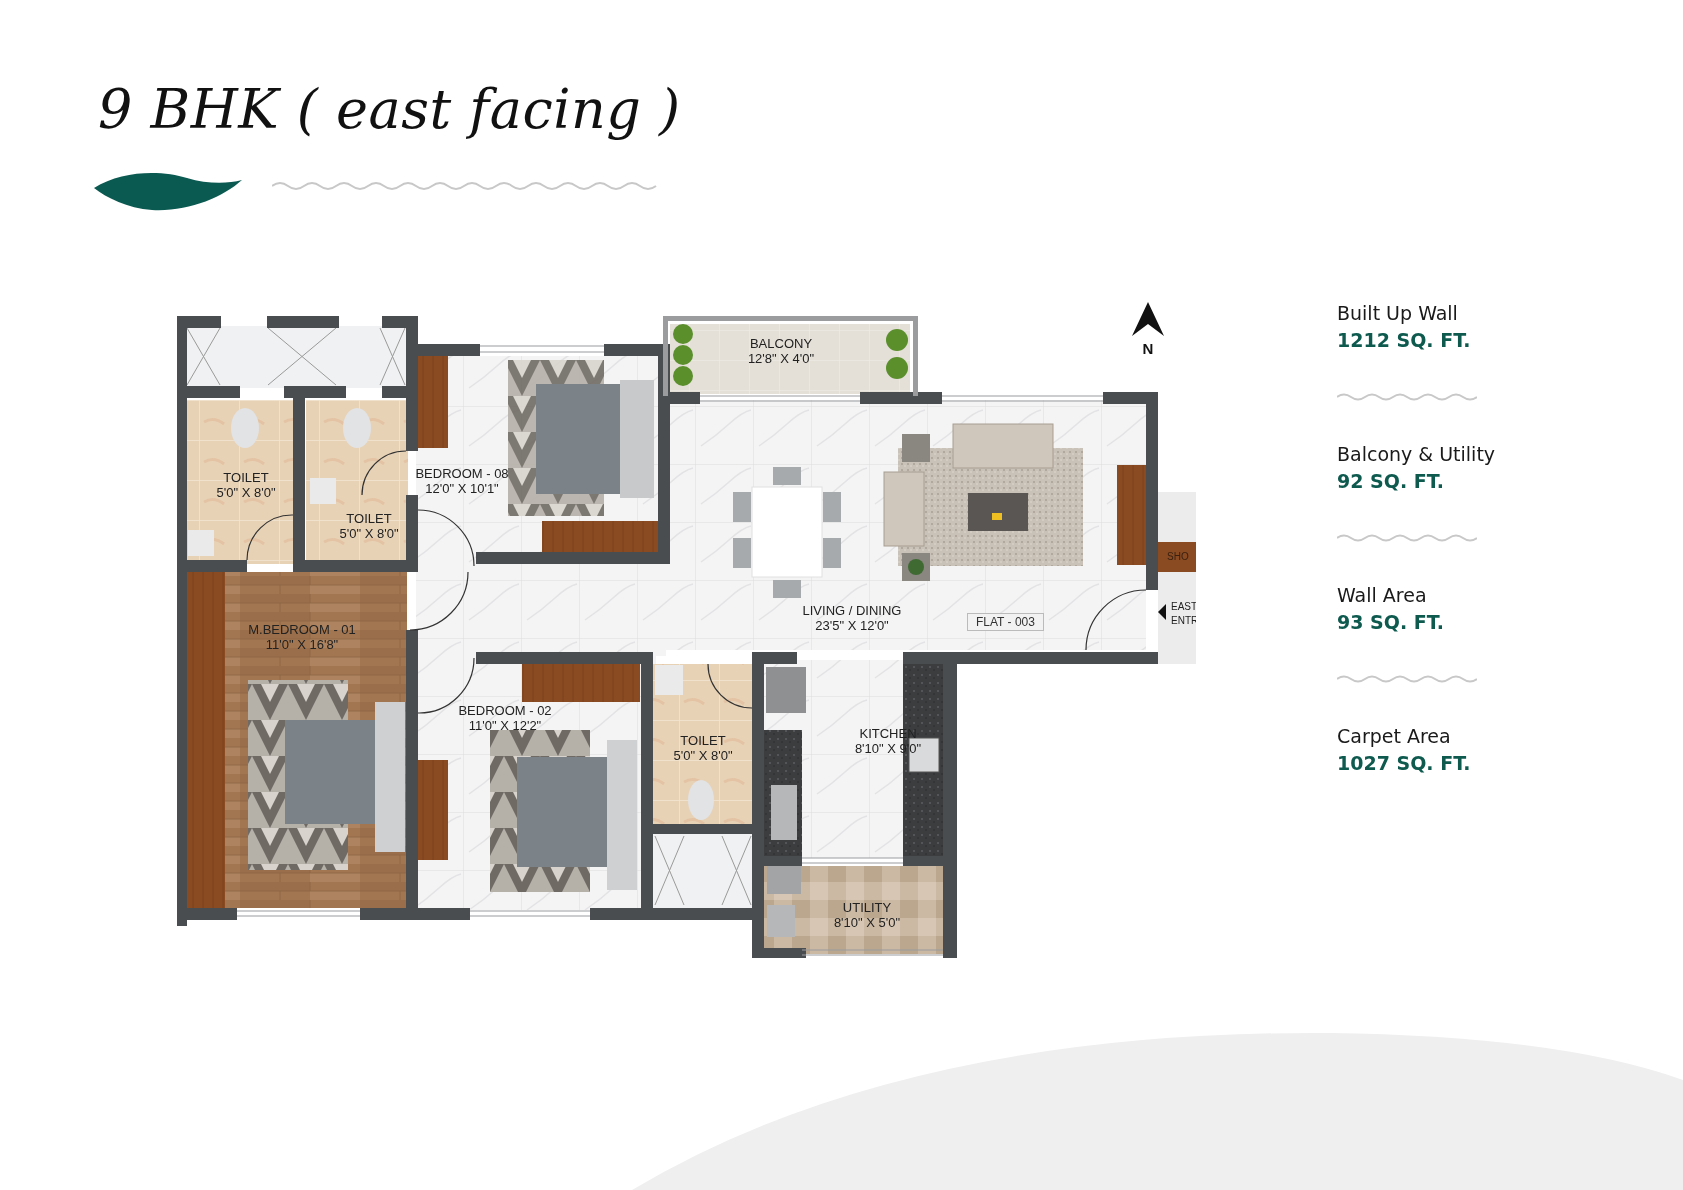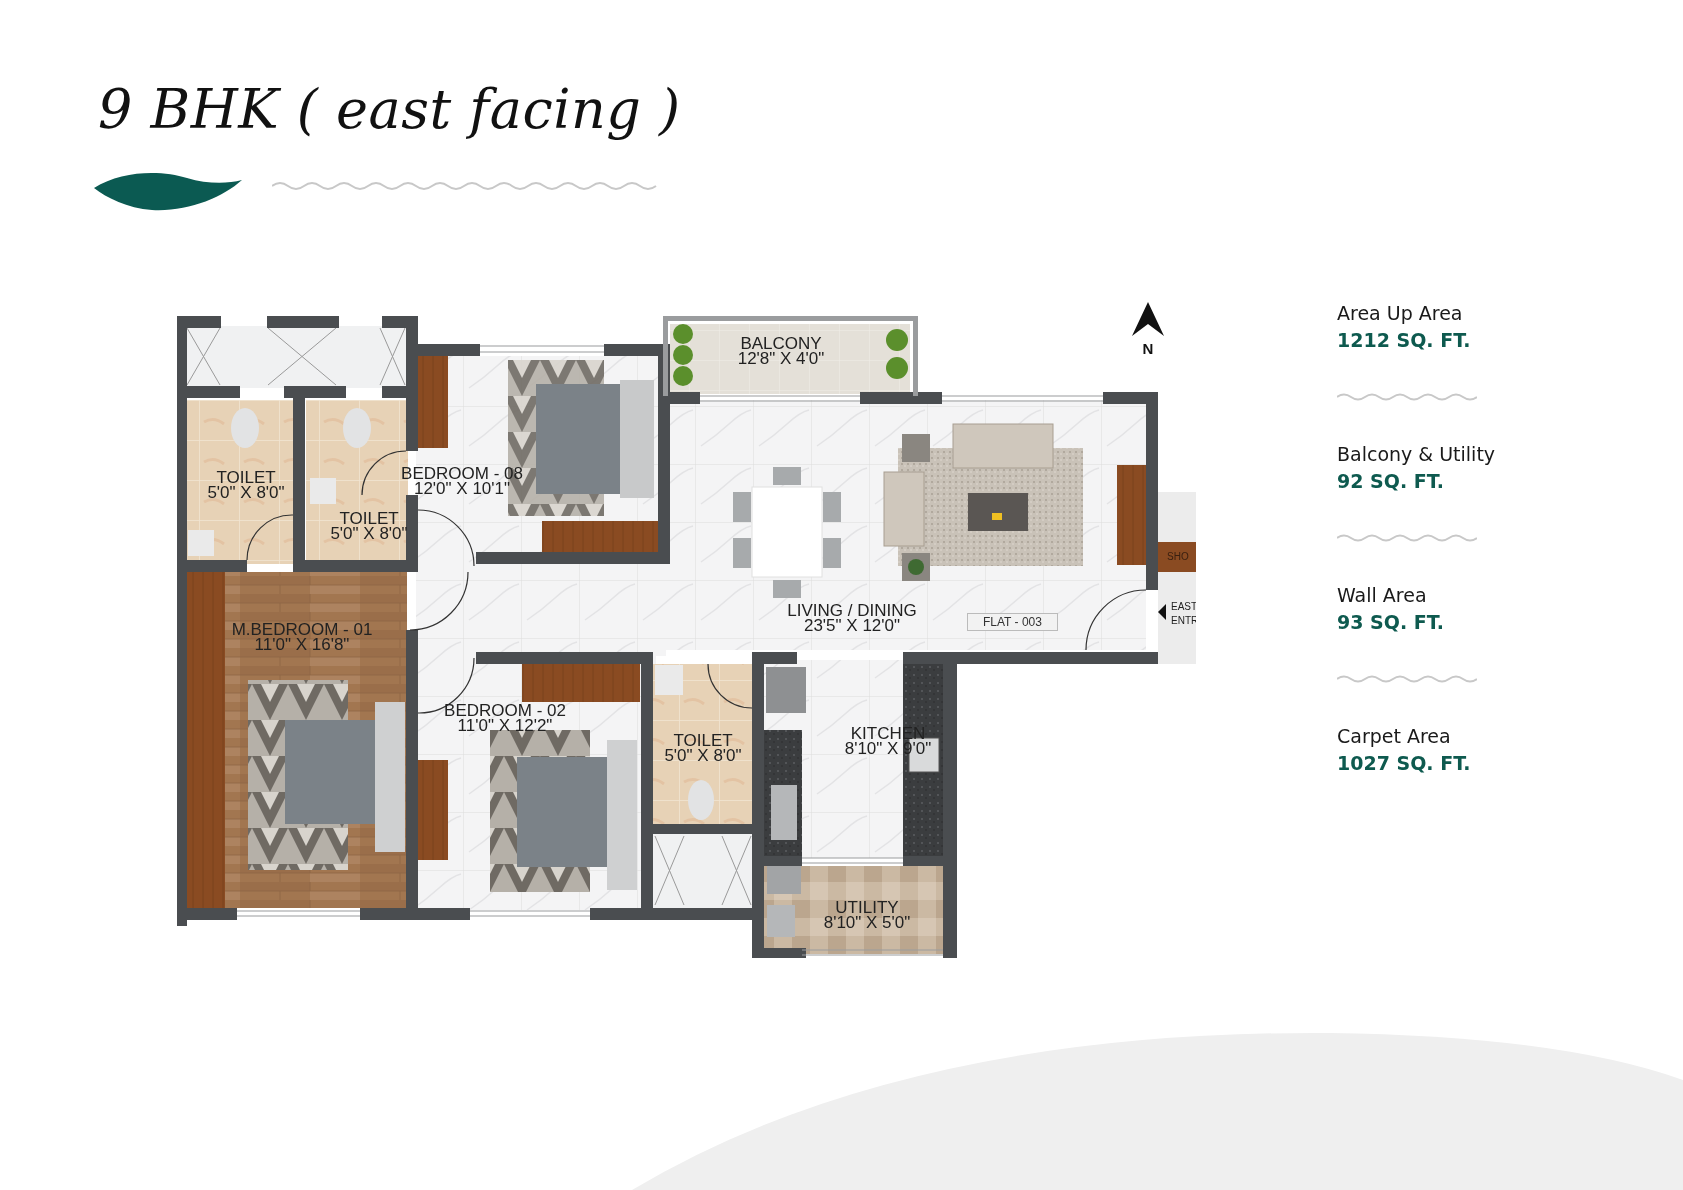--- a/index.html
+++ b/index.html
@@ -2,22 +2,22 @@
 <html><head>
 <meta charset="utf-8">
 <style>
   html, body { margin:0; padding:0; }
   body { width:1683px; height:1190px; background:#ffffff; position:relative; overflow:hidden; font-family:"Liberation Sans", sans-serif; }
   .bg-arc { position:absolute; left:0; top:0; width:1683px; height:1190px; pointer-events:none; }
   .title { position:absolute; left:98px; top:78px; font-family:"DejaVu Serif", serif; font-style:italic; font-size:54px; color:#111; letter-spacing:0.5px; white-space:nowrap; }
   .leaf { position:absolute; left:92px; top:168px; }
   .wave-long { position:absolute; left:272px; top:180px; }
   .plan { position:absolute; left:0; top:0; }
-  .room-label { position:absolute; font-family:"Liberation Sans", sans-serif; font-size:17px; color:#222; text-align:center; line-height:15px; white-space:nowrap; transform:translateX(-50%); }
-  .flat-tag { position:absolute; font-size:12px; color:#333; background:#f2f2f2; border:1px solid #bbb; padding:1px 15px; white-space:nowrap; }
+  .room-label { position:absolute; font-family:"Liberation Sans", sans-serif; font-size:13px; color:#222; text-align:center; line-height:15px; white-space:nowrap; transform:translateX(-50%); }
+  .flat-tag { position:absolute; font-size:12px; color:#333; background:#f2f2f2; border:1px solid #bbb; padding:1px 8px; white-space:nowrap; }
   .edge-text { position:absolute; font-size:10px; color:#222; white-space:nowrap; line-height:14px; }
   .north { position:absolute; left:1130px; top:302px; width:36px; text-align:center; }
   .north-label { font-size:15px; font-weight:bold; color:#111; display:block; margin-top:-2px; }
   .areas { position:absolute; left:1337px; top:300px; width:300px; }
   .area-item { height:141px; position:relative; }
   .area-label { font-family:"DejaVu Sans", sans-serif; font-size:19px; color:#1a1a1a; display:block; line-height:26px; }
   .area-value { font-family:"DejaVu Sans", sans-serif; font-weight:bold; font-size:19px; color:#0e5a4f; display:block; line-height:28px; }
   .area-wave { position:absolute; left:0; top:92px; }
 </style>
 </head>
@@ -264,21 +264,21 @@
 
 <div class="north">
   <svg width="34" height="36" viewBox="0 0 34 36">
     <path d="M17 0 L33 34 L17 22 L1 34 Z" fill="#111"></path>
   </svg>
   <span class="north-label">N</span>
 </div>
 
 <div class="areas">
   <div class="area-item">
-    <span class="area-label">Area Up Area</span>
+    <span class="area-label">Built Up Wall</span>
     <span class="area-value">1212 SQ. FT.</span>
     <svg class="area-wave" width="140" height="10" viewBox="0 0 140 10">
         <path d="M0 5 q 7 -5 14 0 t 14 0 t 14 0 t 14 0 t 14 0 t 14 0 t 14 0 t 14 0 t 14 0 t 14 0" fill="none" stroke="#c8c8c8" stroke-width="2"></path>
       </svg>
   </div>
   <div class="area-item">
     <span class="area-label">Balcony &amp; Utility</span>
     <span class="area-value">92 SQ. FT.</span>
     <svg class="area-wave" width="140" height="10" viewBox="0 0 140 10">
         <path d="M0 5 q 7 -5 14 0 t 14 0 t 14 0 t 14 0 t 14 0 t 14 0 t 14 0 t 14 0 t 14 0 t 14 0" fill="none" stroke="#c8c8c8" stroke-width="2"></path>

